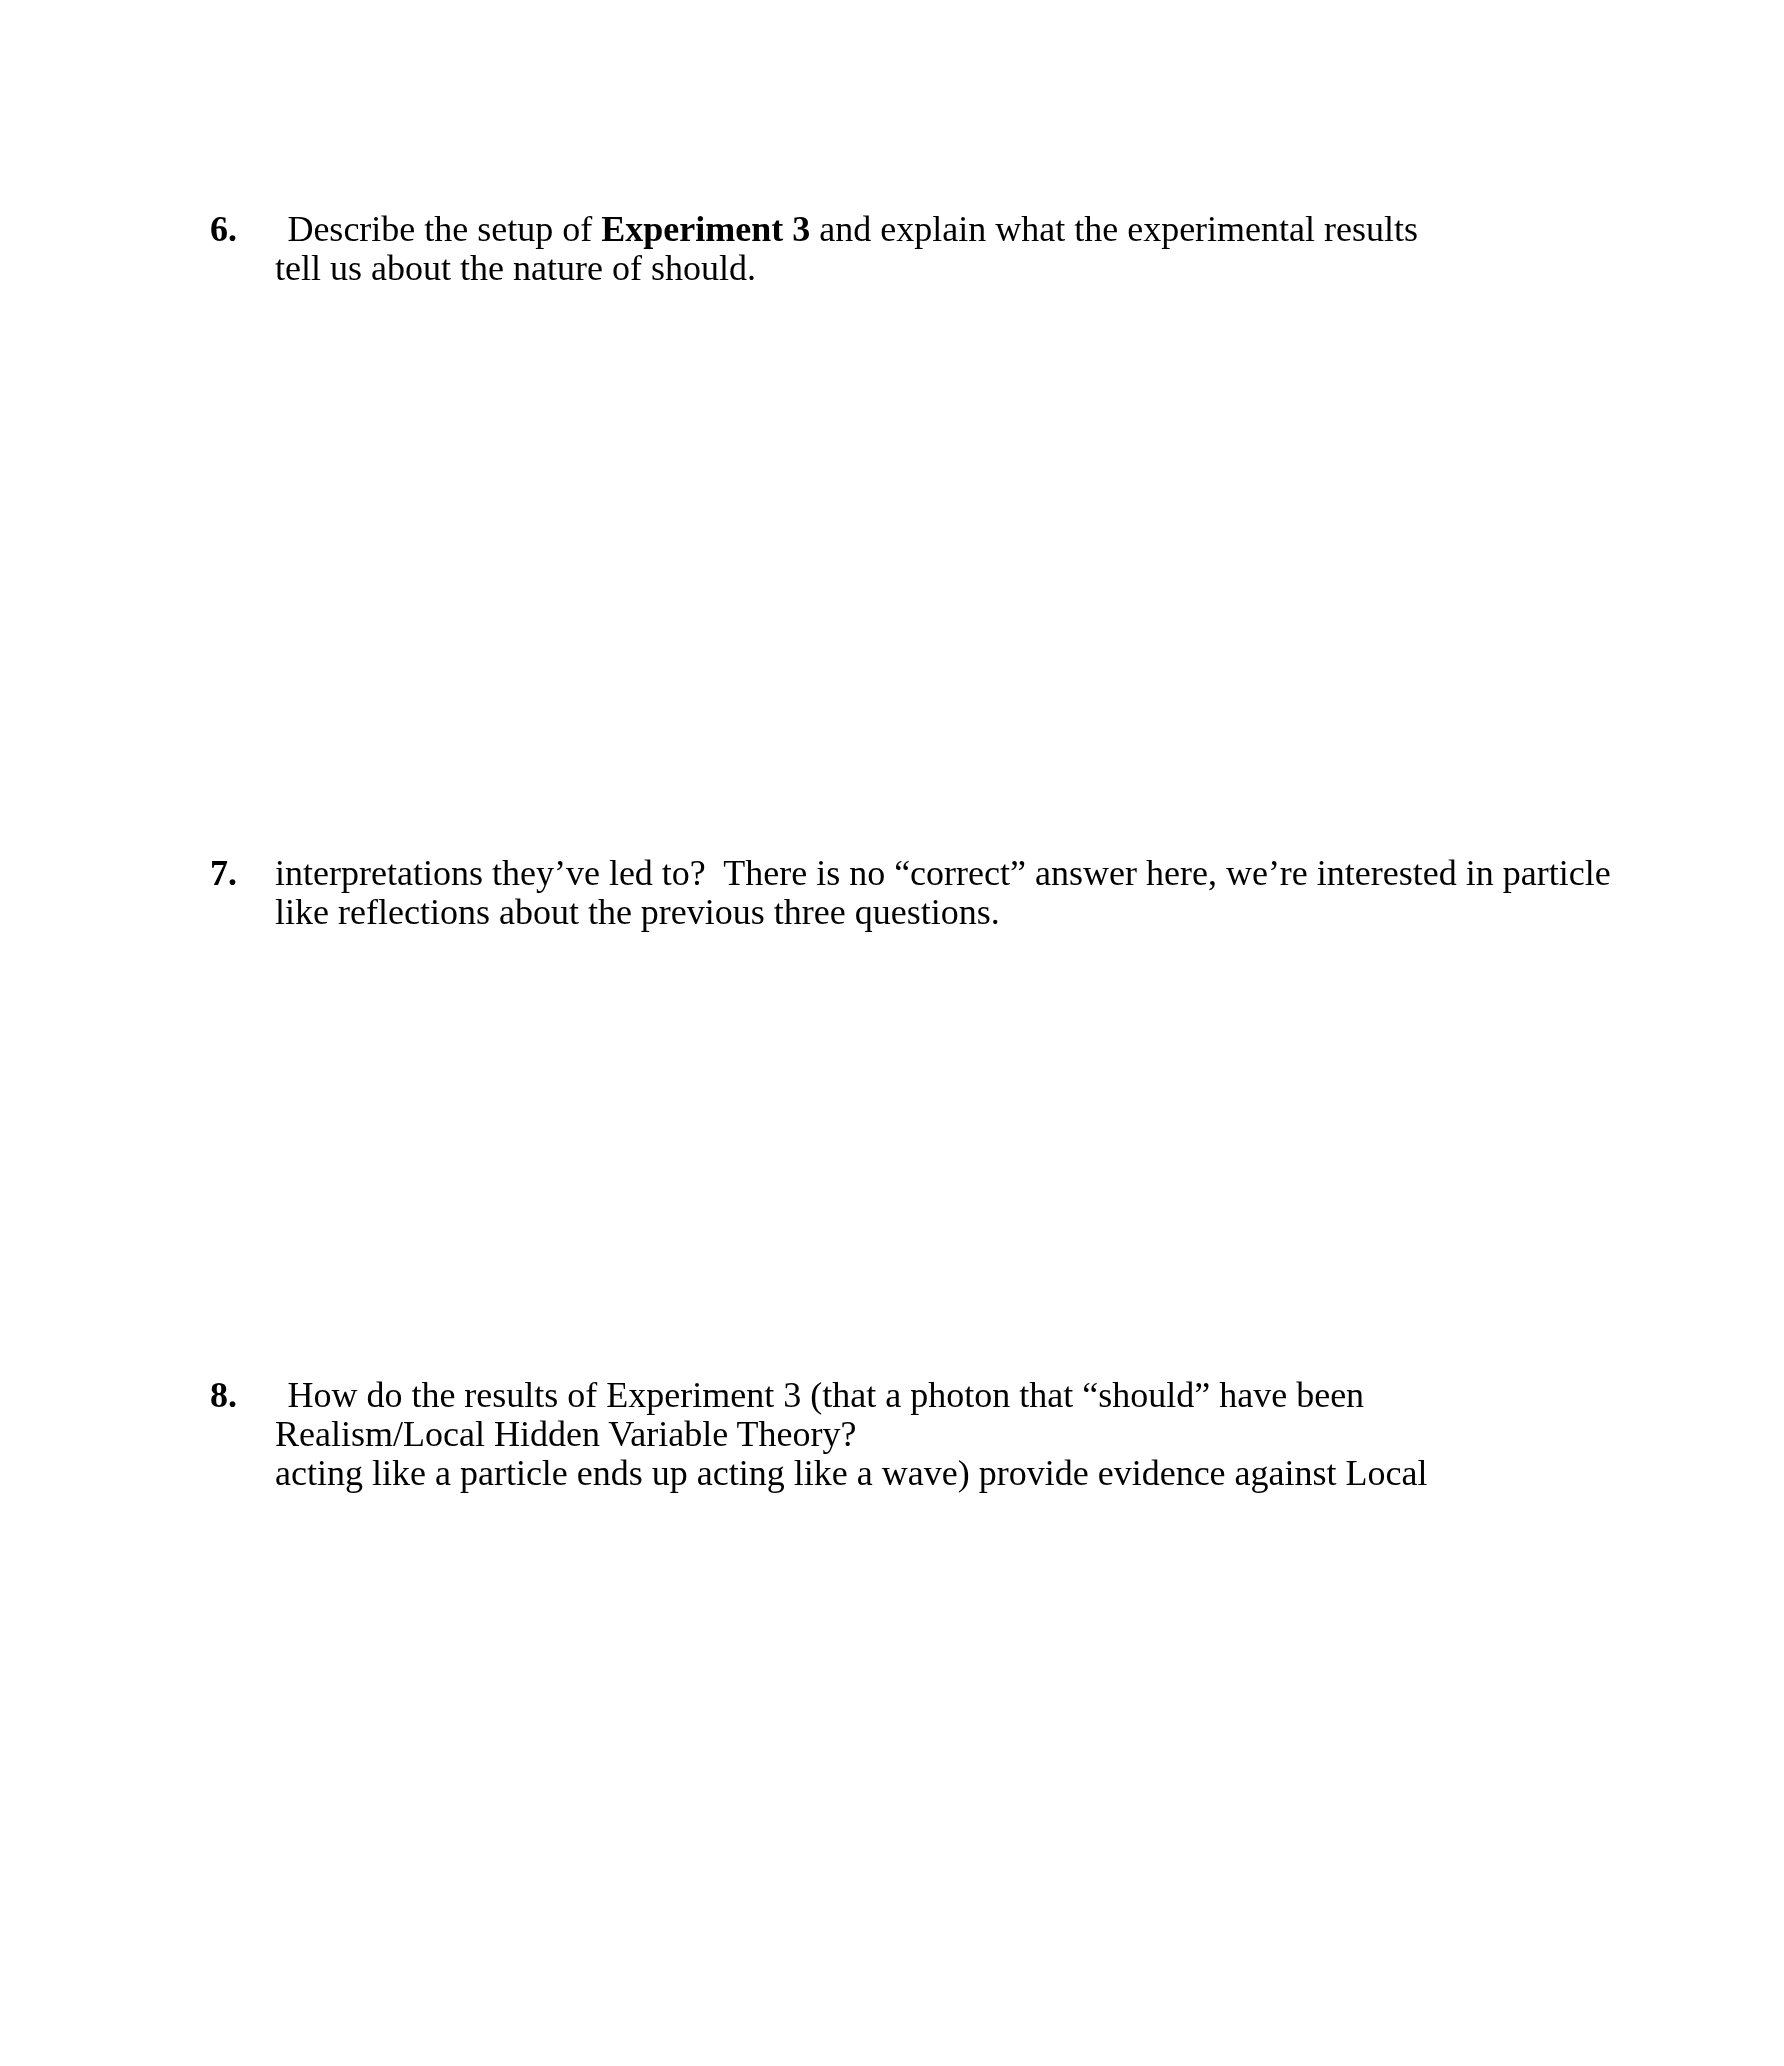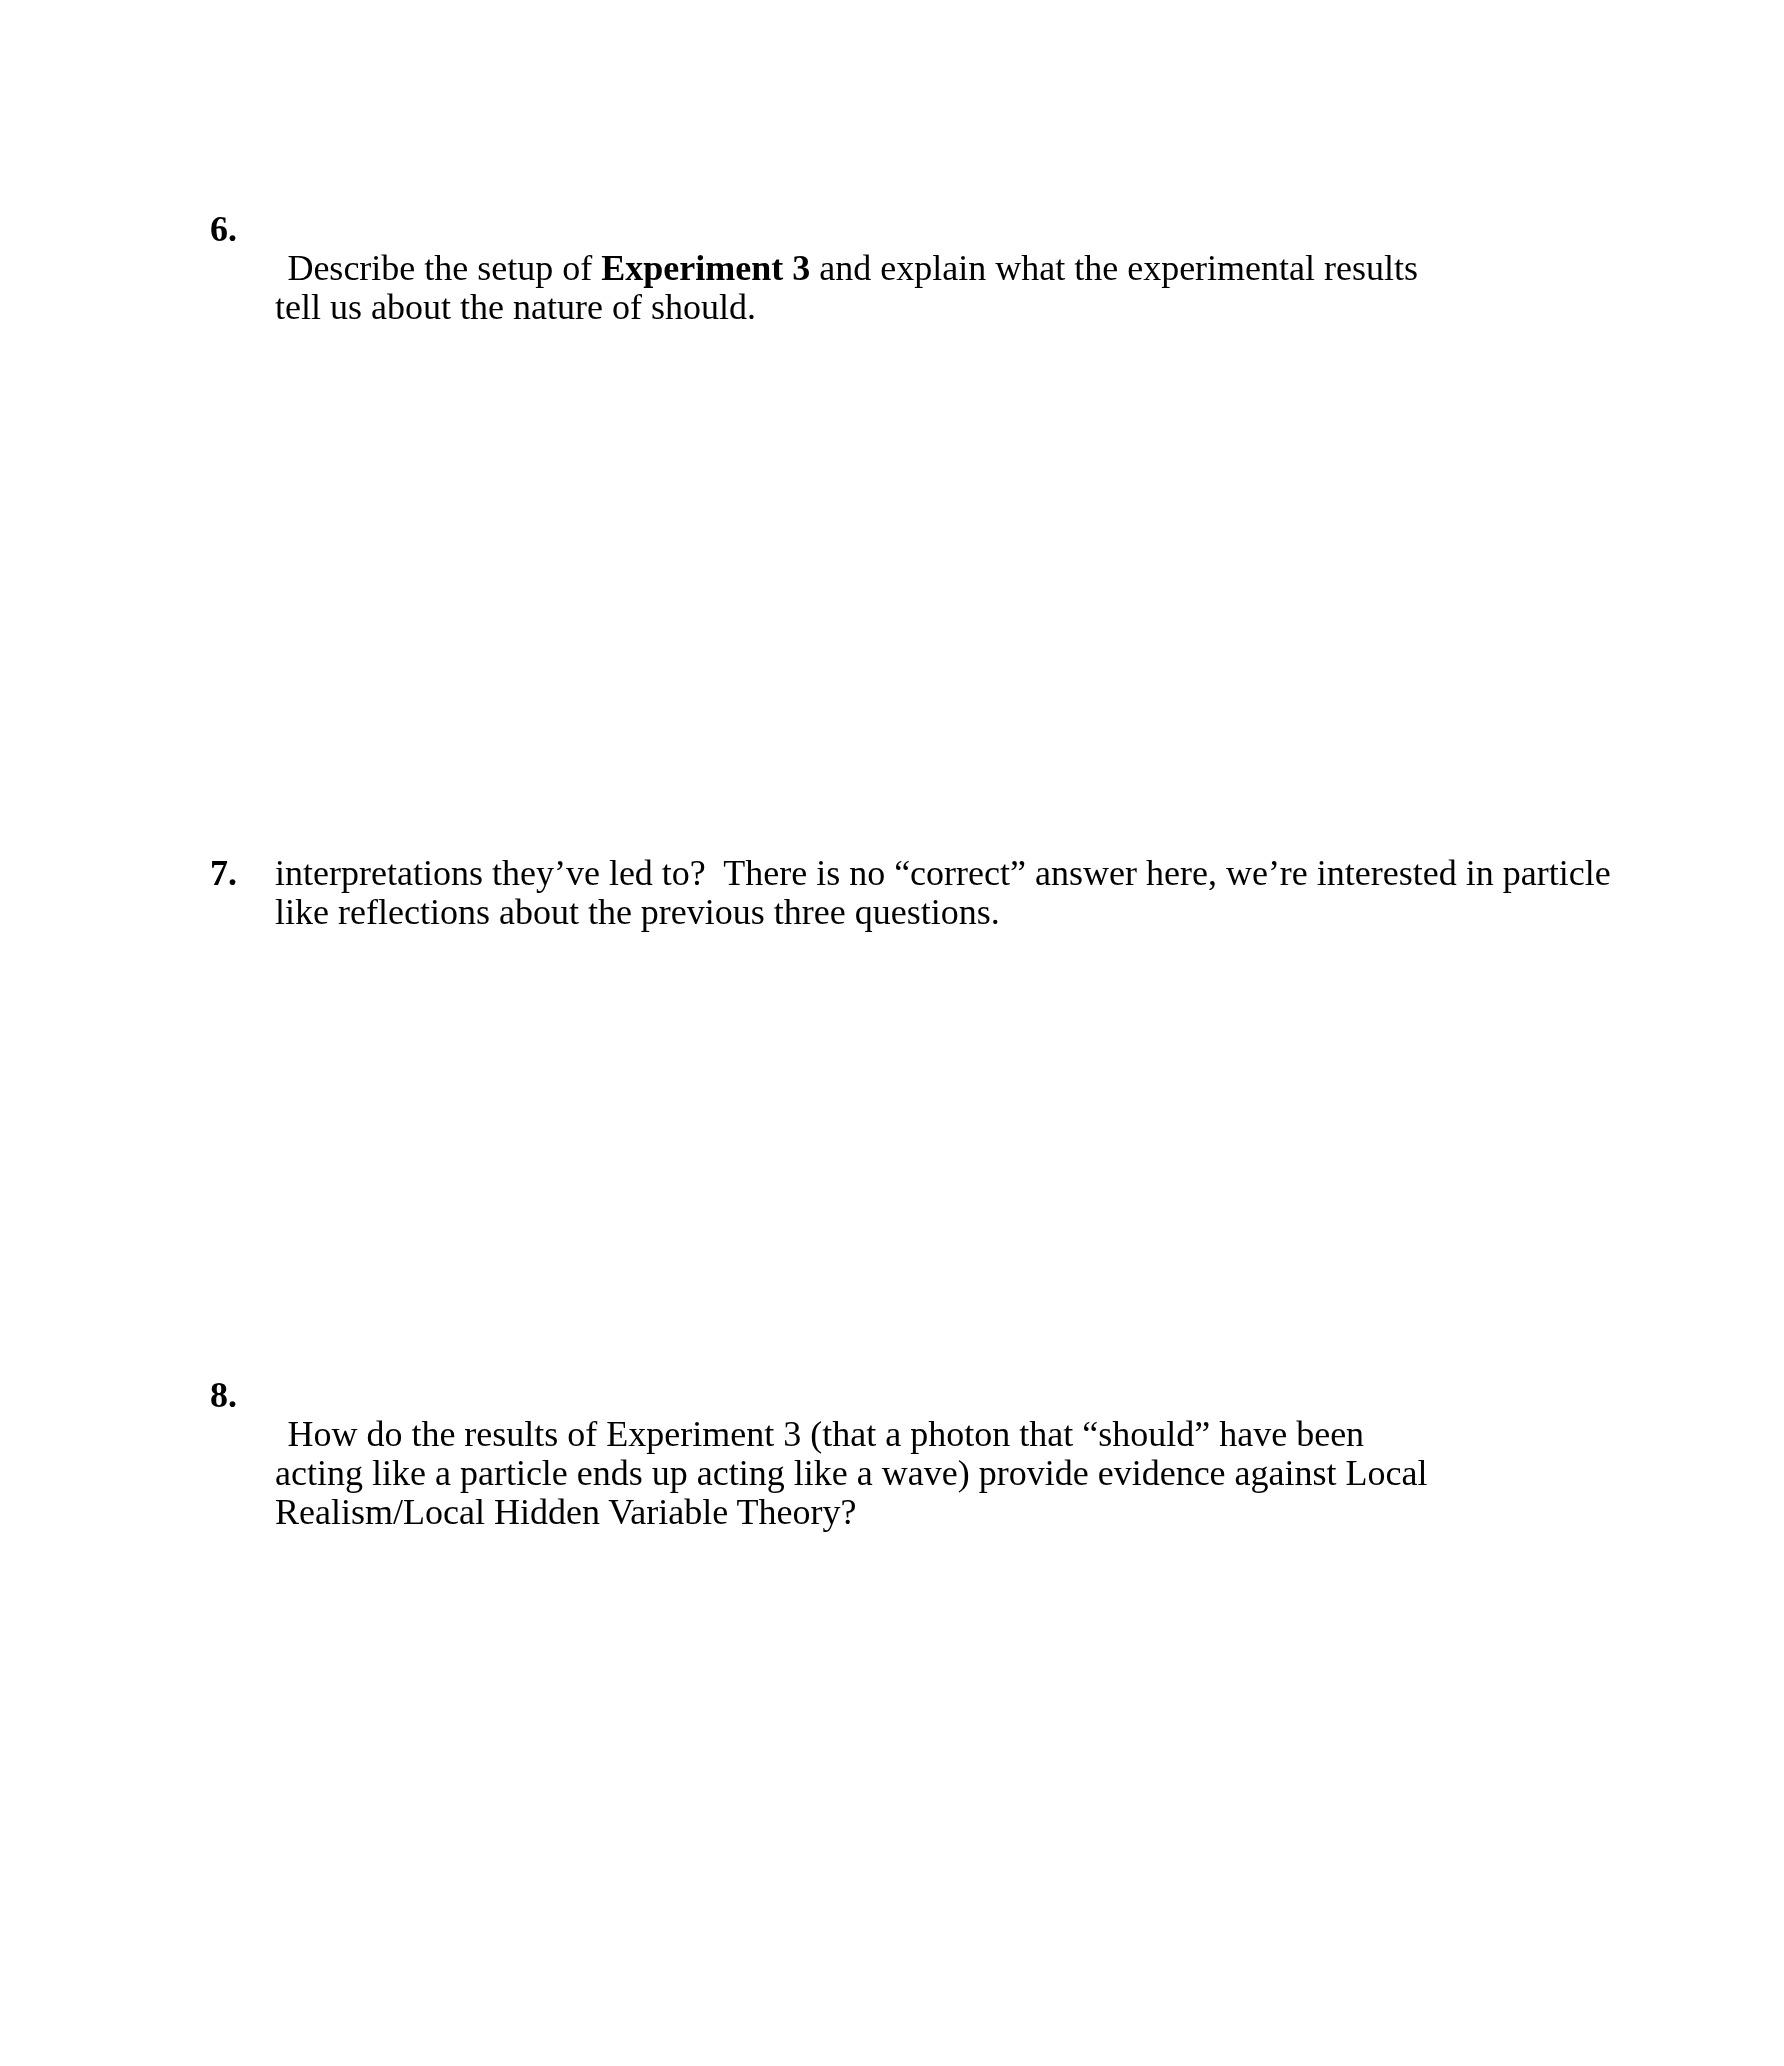--- a/index.html
+++ b/index.html
@@ -31,21 +31,20 @@
     left: -65px;  
     top: 0;
     font-weight: bold;
     white-space: pre;
   }
   .qline {
     white-space: pre;   
   }
   .qline.first {
     padding-left: 12.4px; 
-    margin-top: 39px;
   }
   .qline b { font-weight: bold; }
 </style>
 </head>
 <body>
 
 <div class="page">
 
   <div class="question q6">
     <span class="qnum">6.</span>
@@ -55,18 +54,18 @@
 
   <div class="question q7">
     <span class="qnum">7.</span>
     <div class="qline">interpretations they’ve led to?  There is no “correct” answer here, we’re interested in particle</div>
     <div class="qline">like reflections about the previous three questions.</div>
   </div>
 
   <div class="question q8">
     <span class="qnum">8.</span>
     <div class="qline first">How do the results of Experiment 3 (that a photon that “should” have been</div>
+    <div class="qline">Realism/Local Hidden Variable Theory?</div>
     <div class="qline">acting like a particle ends up acting like a wave) provide evidence against Local</div>
-    <div class="qline">Realism/Local Hidden Variable Theory?</div>
   </div>
 
 </div>
 
 
 </body></html>

